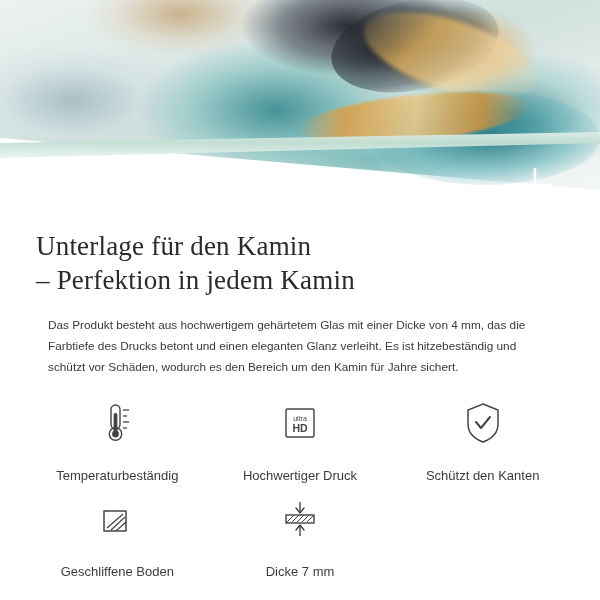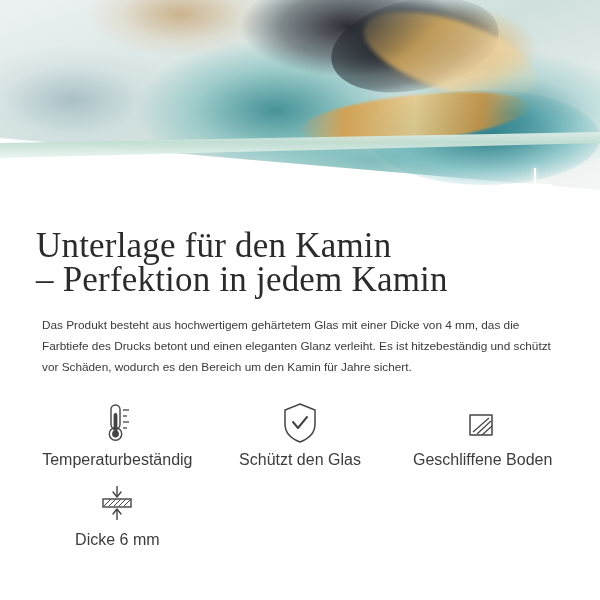--- a/index.html
+++ b/index.html
@@ -118,33 +118,33 @@
   }
   .sparkle-2::before { width: 16px; height: 1.5px; }
   .sparkle-2::after { width: 1.5px; height: 16px; }
 
   
   .content {
     padding: 14px 36px 0 36px;
   }
   .headline {
     font-family: "Liberation Serif", serif;
-    font-size: 35px;
+    font-size: 27px;
     line-height: 34px;
     color: #2b2b2b;
     font-weight: 400;
     margin: 0 0 18px 0;
     letter-spacing: 0.2px;
   }
   .headline .line { display: block; }
   .body-text {
     font-size: 11.8px;
     line-height: 21px;
     color: #3a3a3a;
-    margin: 6px;
+    margin: 12px;
     max-width: 530px;
   }
 
   
   .features {
     margin-top: 22px;
     padding: 0 26px;
     display: grid;
     grid-template-columns: repeat(3, 1fr);
     grid-row-gap: 14px;
@@ -155,22 +155,22 @@
     align-items: center;
     justify-content: flex-start;
   }
   .feature-icon {
     height: 46px;
     display: flex;
     align-items: center;
     justify-content: center;
   }
   .feature-label {
-    margin-top: 7px;
-    font-size: 16px;
+    margin-top: 23px;
+    font-size: 13px;
     color: #3c3c3c;
     text-align: right;
     line-height: 13px;
   }
   svg { display: block; }
 </style>
 </head>
 <body>
 
 <div class="page">
@@ -207,29 +207,39 @@
           <circle cx="18.5" cy="33" r="3.4" fill="#444"></circle>
           <line x1="26" y1="9" x2="32" y2="9" stroke="#444" stroke-width="1.3"></line>
           <line x1="26" y1="15" x2="30" y2="15" stroke="#444" stroke-width="1.3"></line>
           <line x1="26" y1="21" x2="32" y2="21" stroke="#444" stroke-width="1.3"></line>
           <line x1="26" y1="27" x2="30" y2="27" stroke="#444" stroke-width="1.3"></line>
         </svg>
       </div>
       <div class="feature-label">Temperaturbeständig</div>
     </div>
 
+    <div class="feature">
+      <div class="feature-icon">
+        <svg width="44" height="44" viewBox="0 0 44 44">
+          <rect x="8" y="8" width="28" height="28" rx="1.5" fill="none" stroke="#444" stroke-width="1.4"></rect>
+          <text x="22" y="20" font-family="Liberation Sans, sans-serif" font-size="7" fill="#444" text-anchor="middle">ultra</text>
+          <text x="22" y="31" font-family="Liberation Sans, sans-serif" font-size="10.5" font-weight="bold" fill="#444" text-anchor="middle">HD</text>
+        </svg>
+      </div>
+      <div class="feature-label">Hochwertiger Druck</div>
+    </div>
 
     <div class="feature">
       <div class="feature-icon">
         <svg width="40" height="46" viewBox="0 0 40 46">
           <path d="M20 4 L35 10 V24 C35 33 28 39 20 42 C12 39 5 33 5 24 V10 Z" fill="none" stroke="#444" stroke-width="1.5"></path>
           <polyline points="13,22 18,28 27,17" fill="none" stroke="#444" stroke-width="2" stroke-linecap="round" stroke-linejoin="round"></polyline>
         </svg>
       </div>
-      <div class="feature-label">Schützt den Glas</div>
+      <div class="feature-label">Schützt den Kanten</div>
     </div>
 
 
     <div class="feature">
       <div class="feature-icon">
         <svg width="42" height="40" viewBox="0 0 42 40">
           <path d="M8 32 L8 12 L30 12 L30 32 Z" fill="none" stroke="#444" stroke-width="1.5" stroke-linejoin="round"></path>
           <line x1="11" y1="29" x2="27" y2="15" stroke="#444" stroke-width="1.2"></line>
           <line x1="15" y1="31" x2="29" y2="18" stroke="#444" stroke-width="1.2"></line>
           <line x1="20" y1="32" x2="30" y2="23" stroke="#444" stroke-width="1.2"></line>
@@ -246,17 +256,17 @@
           <rect x="8" y="17" width="28" height="8" fill="none" stroke="#444" stroke-width="1.4"></rect>
           <line x1="9" y1="24" x2="16" y2="17" stroke="#444" stroke-width="1"></line>
           <line x1="14" y1="24" x2="21" y2="17" stroke="#444" stroke-width="1"></line>
           <line x1="19" y1="24" x2="26" y2="17" stroke="#444" stroke-width="1"></line>
           <line x1="24" y1="24" x2="31" y2="17" stroke="#444" stroke-width="1"></line>
           <line x1="29" y1="24" x2="35" y2="18" stroke="#444" stroke-width="1"></line>
           <line x1="22" y1="38" x2="22" y2="28" stroke="#444" stroke-width="1.4"></line>
           <polyline points="18,32 22,27 26,32" fill="none" stroke="#444" stroke-width="1.4" stroke-linecap="round" stroke-linejoin="round"></polyline>
         </svg>
       </div>
-      <div class="feature-label">Dicke 6 mm</div>
+      <div class="feature-label">Dicke 7 mm</div>
     </div>
 
   </div>
 </div>
 
 </body></html>

